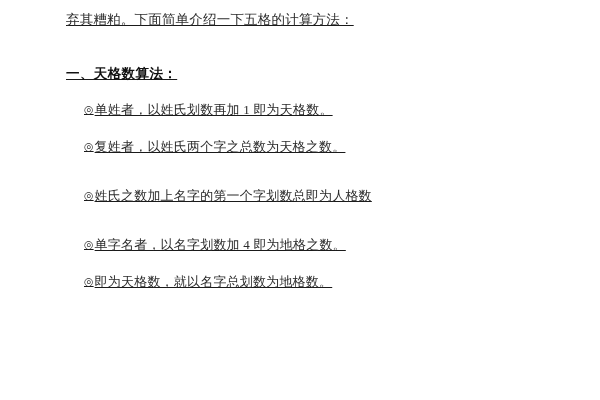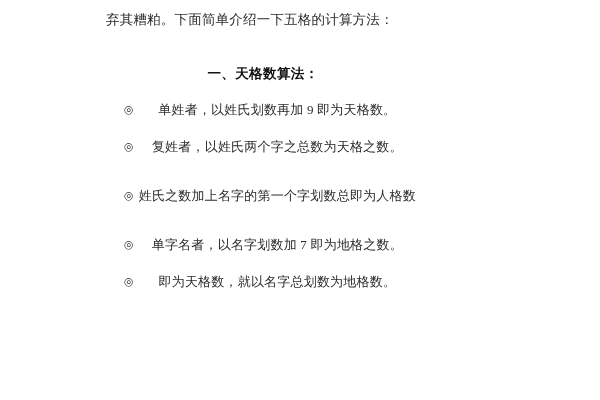--- a/index.html
+++ b/index.html
@@ -13,32 +13,32 @@
     font-family: "Liberation Serif", "DejaVu Serif", serif;
     color: #1a1a1a;
     overflow: hidden;
   }
   .page {
     position: relative;
     width: 506px;
     height: 400px;
     background: #ffffff;
     box-sizing: border-box;
-    padding: 10px 86px 0 106px;
+    padding: 10px 86px 0 66px;
+    text-decoration: underline;
   }
   .intro-line {
     font-size: 13.5px;
     line-height: 20px;
     color: #2b2b2b;
     letter-spacing: 0.2px;
     white-space: nowrap;
   }
   .section {
     margin-top: 30px;
-    text-align: center;
   }
   .section-heading {
     font-size: 13.5px;
     font-weight: bold;
     color: #111111;
     letter-spacing: 0.4px;
     line-height: 20px;
   }
   .bullet-list {
     margin: 0;
@@ -78,21 +78,21 @@
 
 <div class="page">
 
   <div class="intro-line">弃其糟粕。下面简单介绍一下五格的计算方法：</div>
 
   <div class="section first">
     <div class="section-heading">一、天格数算法：</div>
     <ul class="bullet-list">
       <li class="bullet-item">
         <span class="bullet-marker">◎</span>
-        <span class="bullet-text">单姓者，以姓氏划数再加 9 即为天格数。</span>
+        <span class="bullet-text">单姓者，以姓氏划数再加 1 即为天格数。</span>
       </li>
       <li class="bullet-item">
         <span class="bullet-marker">◎</span>
         <span class="bullet-text">复姓者，以姓氏两个字之总数为天格之数。</span>
       </li>
     </ul>
   </div>
 
   <div class="section">
     <ul class="bullet-list">
@@ -100,21 +100,21 @@
         <span class="bullet-marker">◎</span>
         <span class="bullet-text">姓氏之数加上名字的第一个字划数总即为人格数</span>
       </li>
     </ul>
   </div>
 
   <div class="section">
     <ul class="bullet-list">
       <li class="bullet-item">
         <span class="bullet-marker">◎</span>
-        <span class="bullet-text">单字名者，以名字划数加 7 即为地格之数。</span>
+        <span class="bullet-text">单字名者，以名字划数加 4 即为地格之数。</span>
       </li>
       <li class="bullet-item">
         <span class="bullet-marker">◎</span>
         <span class="bullet-text">即为天格数，就以名字总划数为地格数。</span>
       </li>
     </ul>
   </div>
 
 </div>
 

